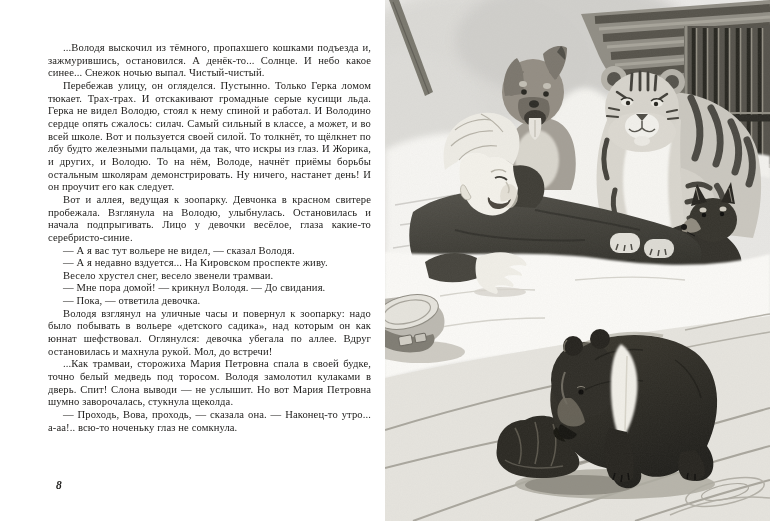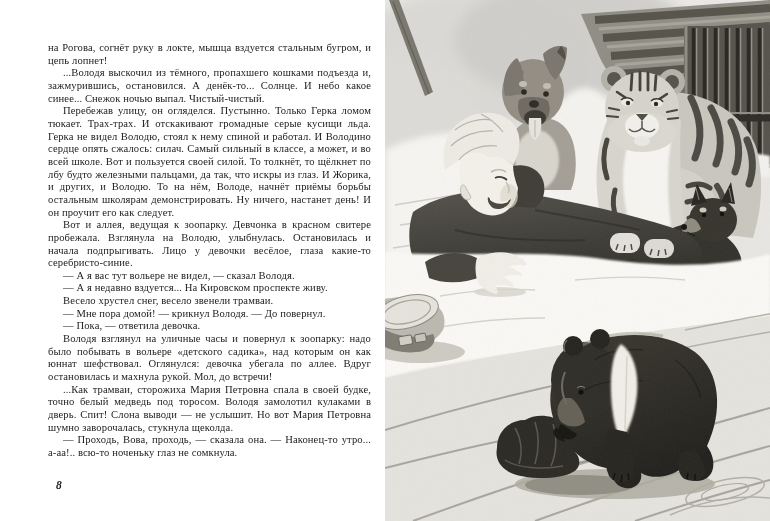--- a/index.html
+++ b/index.html
@@ -13,28 +13,27 @@
             font-style:italic;font-weight:700;font-size:11.5px;}
   .illustration{position:absolute;left:385px;top:0;width:385px;height:521px;}
   svg{display:block;}
 </style>
 </head>
 <body>
 
 <div class="canvas">
 
   <div class="text-col">
-    <p class="no-indent">на Рогова, согнёт руку в локте, мышца вздуется стальным бугром, и цепь лопнет!</p>
     <p>...Володя выскочил из тёмного, пропахшего кошками подъезда и, зажмурившись, остановился. А денёк-то... Солнце. И небо какое синее... Снежок ночью выпал. Чистый-чистый.</p>
     <p>Перебежав улицу, он огляделся. Пустынно. Только Герка ломом тюкает. Трах-трах. И отскакивают громадные серые кусищи льда. Герка не видел Володю, стоял к нему спиной и работал. И Володино сердце опять сжалось: силач. Самый сильный в классе, а может, и во всей школе. Вот и пользуется своей силой. То толкнёт, то щёлкнет по лбу будто железными пальцами, да так, что искры из глаз. И Жорика, и других, и Володю. То на нём, Володе, начнёт приёмы борьбы остальным школярам демонстрировать. Ну ничего, настанет день! И он проучит его как следует.</p>
     <p>Вот и аллея, ведущая к зоопарку. Девчонка в красном свитере пробежала. Взглянула на Володю, улыбнулась. Остановилась и начала подпрыгивать. Лицо у девочки весёлое, глаза какие-то серебристо-синие.</p>
     <p>— А я вас тут вольере не видел, — сказал Володя.</p>
     <p>— А я недавно вздуется... На Кировском проспекте живу.</p>
     <p>Весело хрустел снег, весело звенели трамваи.</p>
-    <p>— Мне пора домой! — крикнул Володя. — До повернул.</p>
+    <p>— Мне пора домой! — крикнул Володя. — До свидания.</p>
     <p>— Пока, — ответила девочка.</p>
     <p>Володя взглянул на уличные часы и повернул к зоопарку: надо было побывать в вольере «детского садика», над которым он как юннат шефствовал. Оглянулся: девочка убегала по аллее. Вдруг остановилась и махнула рукой. Мол, до встречи!</p>
     <p>...Как трамваи, сторожиха Мария Петровна спала в своей будке, точно белый медведь под торосом. Володя замолотил кулаками в дверь. Спит! Слона выводи — не услышит. Но вот Мария Петровна шумно заворочалась, стукнула щеколда.</p>
     <p>— Проходь, Вова, проходь, — сказала она. — Наконец-то утро... а-аа!.. всю-то ноченьку глаз не сомкнула.</p>
   </div>
 
   <div class="page-num">8</div>
 
   <div class="illustration">
     <svg width="385" height="521" viewBox="0 0 385 521" xmlns="http://www.w3.org/2000/svg">

